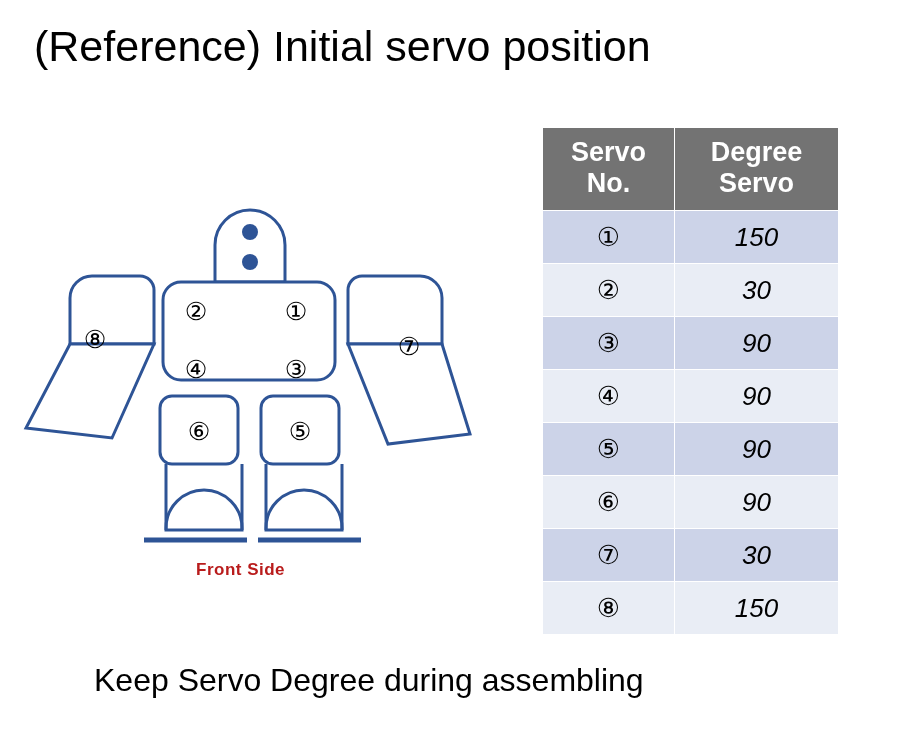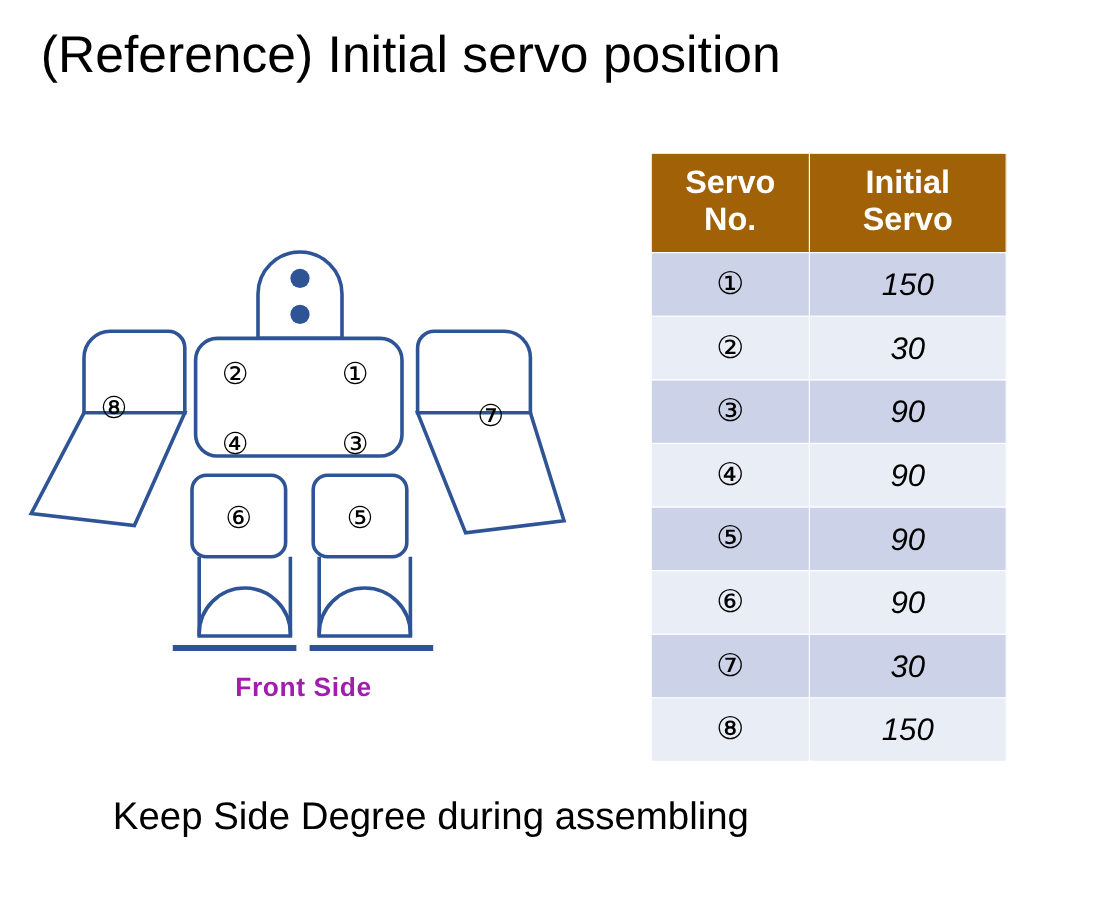--- a/index.html
+++ b/index.html
@@ -48,36 +48,36 @@
   }
   .labelnum {
     font-size: 25px;
     font-family: "DejaVu Sans", sans-serif;
     fill: #000000;
   }
   #frontside {
     position: absolute;
     left: 196px;
     top: 560px;
-    font-size: 22px;
+    font-size: 17px;
     font-weight: bold;
-    color: #a21caf;
+    color: #b91c1c;
     white-space: nowrap;
     letter-spacing: 0.5px;
   }
   
   #servo-table {
     position: absolute;
     left: 542px;
     top: 127px;
     border-collapse: collapse;
     table-layout: fixed;
   }
   #servo-table th {
-    background: #a16207;
+    background: #737373;
     color: #ffffff;
     font-size: 27px;
     font-weight: bold;
     line-height: 1.15;
     padding: 9px 0 11px 0;
     text-align: center;
     border: 1px solid #ffffff;
   }
   #servo-table td {
     font-size: 26px;
@@ -158,21 +158,21 @@
       <col class="c-no">
       <col class="c-deg">
     </colgroup>
     <thead>
       <tr>
         <th>
           <div>Servo</div>
           <div>No.</div>
         </th>
         <th>
-          <div>Initial</div>
+          <div>Degree</div>
           <div>Servo</div>
         </th>
       </tr>
     </thead>
     <tbody>
       <tr class="odd">
         <td>①</td>
         <td class="deg">150</td>
       </tr>
       <tr class="even">
@@ -199,15 +199,15 @@
         <td>⑦</td>
         <td class="deg">30</td>
       </tr>
       <tr class="even">
         <td>⑧</td>
         <td class="deg">150</td>
       </tr>
     </tbody>
   </table>
 
-  <div id="caption">Keep Side Degree during assembling</div>
+  <div id="caption">Keep Servo Degree during assembling</div>
 
 </div>
 
 </body></html>

